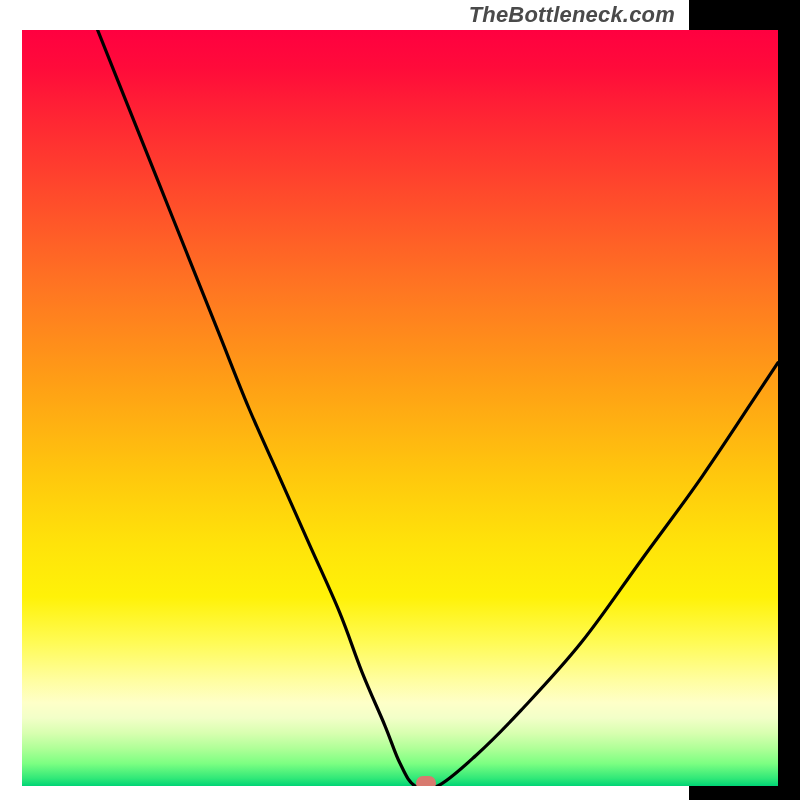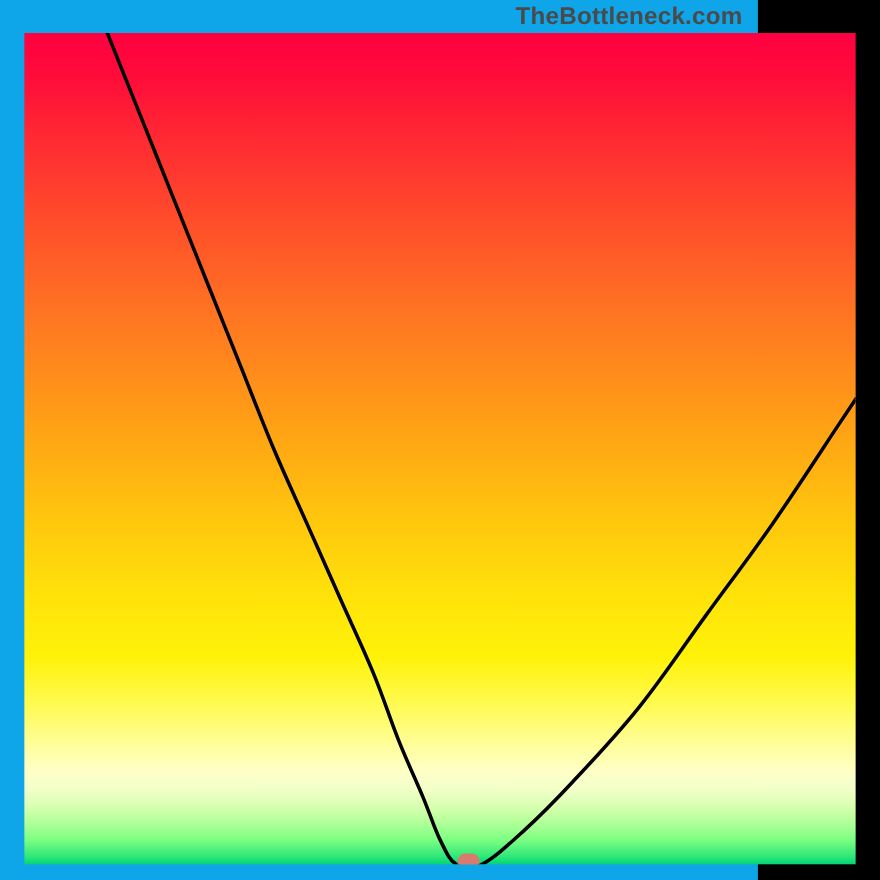--- a/index.html
+++ b/index.html
@@ -9,21 +9,22 @@
     height: 800px;
     background: #000;
     overflow: hidden;
   }
   .frame {
     position: absolute;
     left: 0;
     top: 0;
     width: 689px;
     height: 800px;
-    background: #0ea5e9;
+    background: #ffffff;
+    font-style: italic;
   }
   .attribution {
     position: absolute;
     top: 2px;
     right: 14px;
     font-family: Arial, Helvetica, sans-serif;
     font-size: 22px;
     font-weight: bold;
     color: #4a4a4a;
     letter-spacing: 0.2px;

